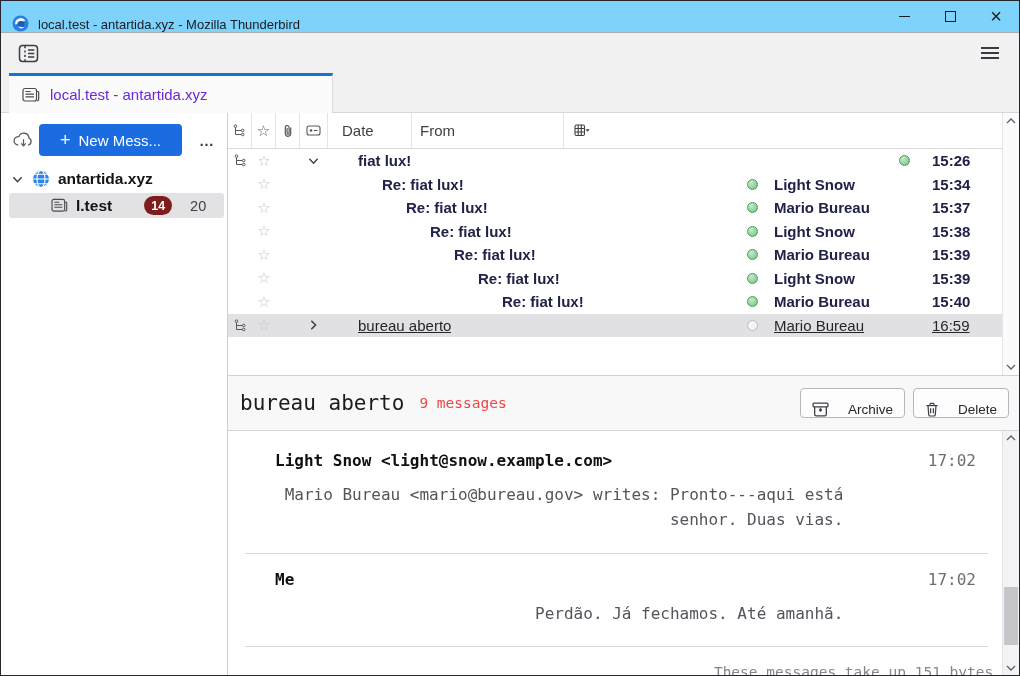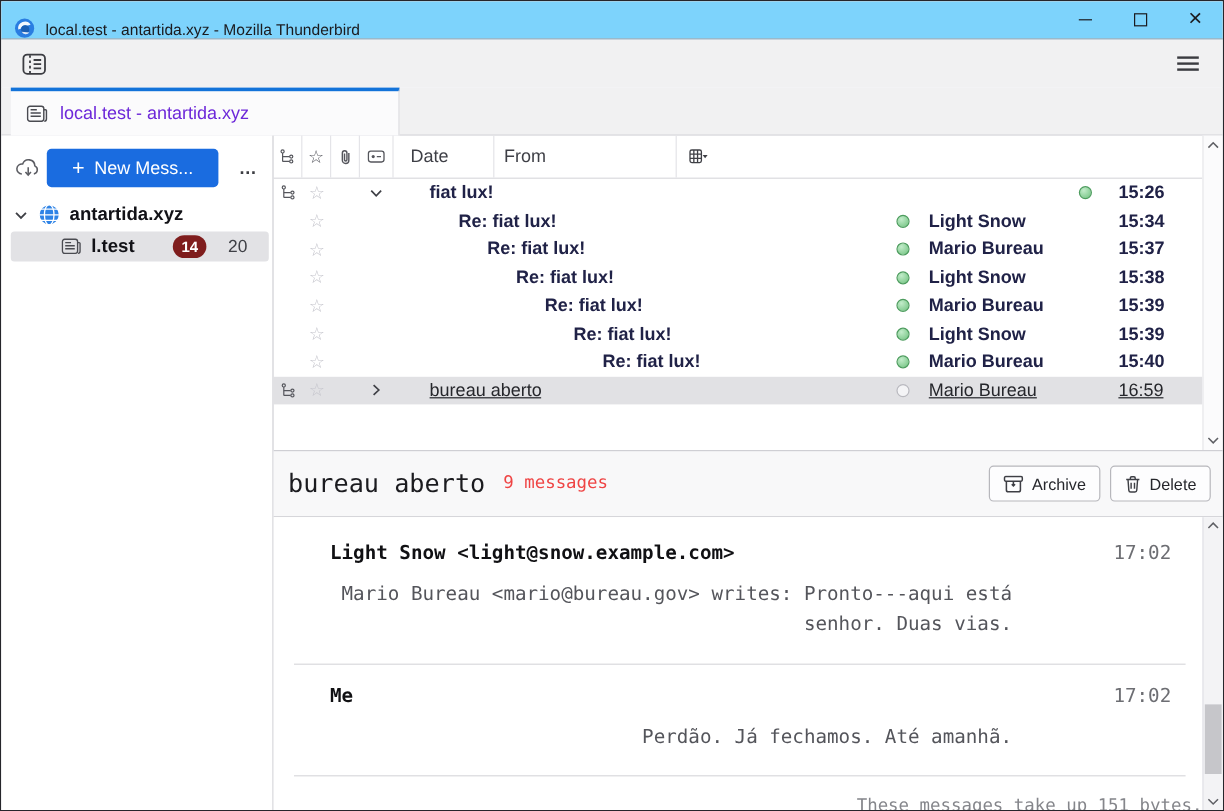--- a/index.html
+++ b/index.html
@@ -79,21 +79,21 @@
   .dot.green { background:radial-gradient(circle at 35% 30%, #c2ecca, #6fc17e); border:1px solid #4d9c5e; }
   .dot.gray { background:#f4f4f6; border:1px solid #b9b9bf; }
   .cell.c-fr span { padding-left:8px; white-space:nowrap; }
   .cell.c-da span { padding-left:14px; }
 
   
   .msg-header-bar { height:56px; flex:0 0 auto; background:#f8f8f9; border-top:1px solid #cfcfd4; border-bottom:1px solid #d6d6da; display:flex; align-items:center; padding:0 10px 0 12px; }
   .pane-title { font-family:"DejaVu Sans Mono", monospace; font-size:21px; color:#1b1b1f; }
   .pane-count { font-family:"DejaVu Sans Mono", monospace; font-size:14.5px; color:#ef4444; margin-left:15px; }
   .hdr-buttons { margin-left:auto; display:flex; gap:8px; }
-  .btn { display:flex; align-items:center; gap:7px; background:#fdfdfe; border:1px solid #b7b7bc; border-radius:4px; height:30px; padding:0 11px; font-size:13.5px; color:#26272c; font-family:"Liberation Sans",sans-serif; }
+  .btn { display:flex; align-items:flex-end; gap:19px; background:#fdfdfe; border:1px solid #b7b7bc; border-radius:4px; height:30px; padding:0 11px; font-size:13.5px; color:#26272c; font-family:"Liberation Sans",sans-serif; }
 
   
   .msg-content { flex:1; display:flex; min-height:0; background:#fff;text-align:right; }
   .msgs { flex:1; min-width:0; overflow:hidden; padding:4px 0 0 17px; font-family:"DejaVu Sans Mono", monospace; }
   .message-block { padding:16px 12px 20px 30px; border-bottom:1px solid #d9d9dd; margin-right:14px; }
   .msg-head { display:flex; justify-content:space-between; align-items:baseline; font-size:16px; }
   .msg-from { font-weight:700; color:#101013; white-space:nowrap; }
   .msg-time { color:#6d6e73; font-weight:400; padding-left:10px; }
   .msg-body { margin-top:13px; color:#54555b; font-size:16px; line-height:1.55; max-width:59ch; }
   .msg-footer { padding:17px 0 0 30px; font-size:14.5px; color:#85868b; font-family:"DejaVu Sans Mono", monospace; }

